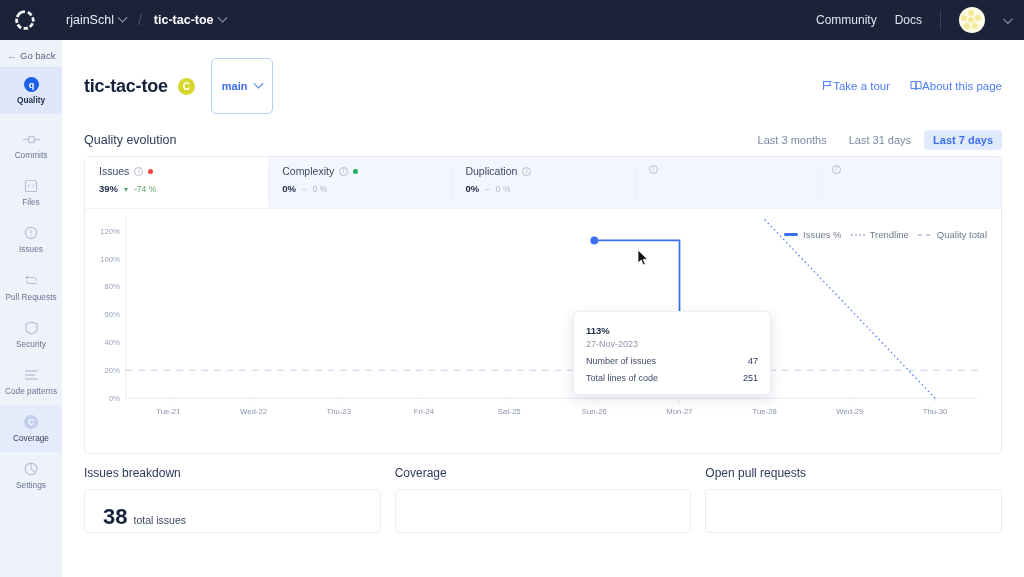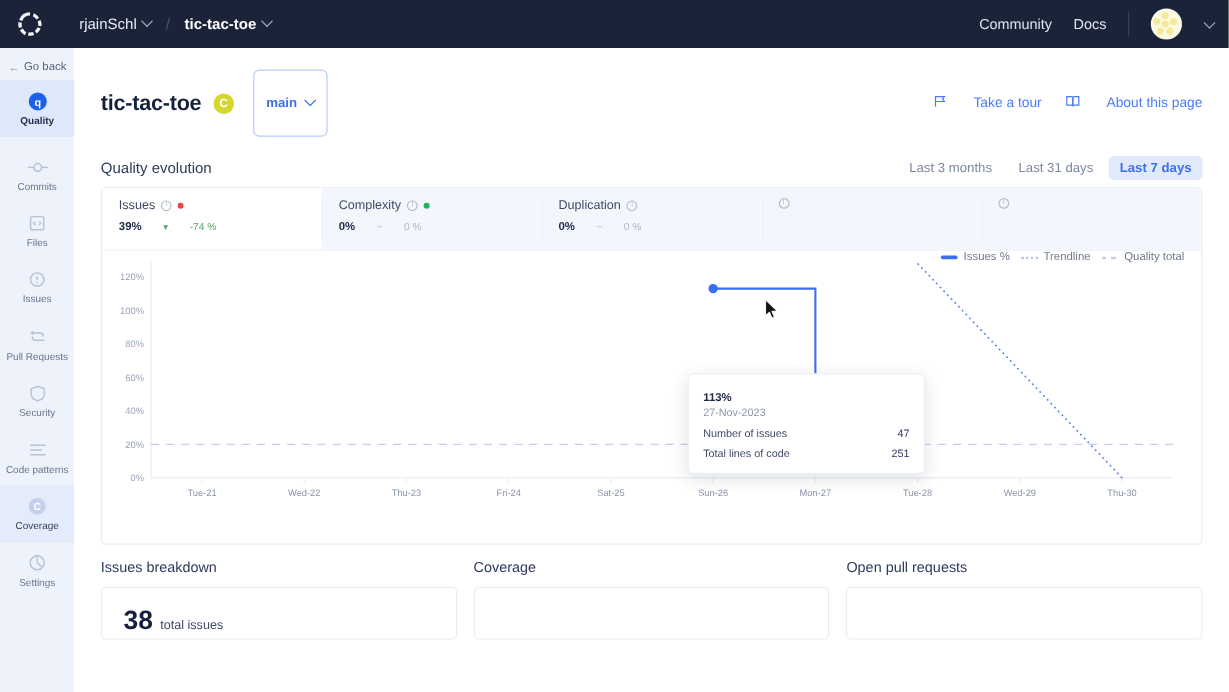--- a/index.html
+++ b/index.html
@@ -74,21 +74,21 @@
     font-size: 10px; font-weight:700; display:flex; align-items:center;
     justify-content:center; margin-left: 10px;
   }
   .branch-select {
     margin-left: 16px; border:1px solid #b9cdfa; border-radius:5px; background:#fff;
     color:#3b6ef0; font-size:11px; font-weight:700; padding: 21px 10px;
     display:flex; align-items:center; gap:7px; cursor:pointer;
   }
   .branch-select .chev { border-color:#3b6ef0; }
   .head-actions { margin-left:auto; display:flex; align-items:center; gap:20px; }
-  .head-action { display:flex; align-items:center; gap:22px; color:#4a7bf7; font-size:11.5px; cursor:pointer;text-align:right; }
+  .head-action { display:flex; align-items:center; gap:0; color:#4a7bf7; font-size:11.5px; cursor:pointer;text-align:right; }
 
   
   .section-row { display:flex; align-items:center; padding: 16px 22px 6px 22px; }
   .section-title { font-size: 12.5px; color:#2d3a5c; }
   .range-tabs { margin-left:auto; display:flex; align-items:center; gap:4px; }
   .range-tab { font-size: 11px; color:#7d87a2; padding: 4px 9px; border-radius:4px; cursor:pointer; }
   .range-tab.active { background:#e1e9fd; color:#3b6ef0; font-weight:700; }
 
   .panel {
     margin: 0 22px; border:1px solid #e7ebf4; border-radius:4px; background:#fff;
@@ -105,32 +105,32 @@
   }
   .metric.hl { background:#f3f6fd; }
   .metric-top { display:flex; align-items:center; gap:5px; }
   .metric-name { font-size: 10.5px; color:#3f4a68; }
   .info-i {
     width:9px;height:9px;border:1px solid #b6bdd0;border-radius:50%;
     font-size:6.5px;color:#b6bdd0;display:flex;align-items:center;justify-content:center;
     line-height:1;
   }
   .dot { width:5px;height:5px;border-radius:50%; }
-  .metric-bot { display:flex; align-items:baseline; gap:18px; margin-top:3px; }
+  .metric-bot { display:flex; align-items:baseline; gap:6px; margin-top:3px; }
   .metric-val { font-size: 13px; font-weight:700; color:#1d2947; }
   .metric-val span { font-size:9.5px; font-weight:700; }
   .metric-arrow { font-size:8px; color:#5aa56d; }
   .metric-delta { font-size:8.5px; color:#5aa56d; }
   .metric-delta.neutral { color:#aeb6c8; }
   .metric-arrow.neutral { color:#aeb6c8; }
 
   
   .chart-area { position:relative; height: 245px; }
   .legend {
-    position:absolute; right: 14px; top: 0; display:flex; align-items:center; gap:9px;
+    position:absolute; right: 14px; top: 20px; display:flex; align-items:center; gap:9px;
   }
   .legend-item { display:flex; align-items:center; gap:5px; font-size:9.5px; color:#70798f; }
   .lg-solid { width:14px; height:2.2px; background:#3b6ef0; border-radius:2px; }
   .lg-dot { width:14px; height:2px; background:repeating-linear-gradient(to right,#b9c7ea 0 2px,transparent 2px 4px); }
   .lg-dash { width:14px; height:2px; background:repeating-linear-gradient(to right,#c3cfec 0 4px,transparent 4px 8px); }
   .chart-svg { position:absolute; inset:0; }
   .ytick { font-size: 8px; fill:#9aa3ba; }
   .xtick { font-size: 8px; fill:#8b94ab; }
 
   

